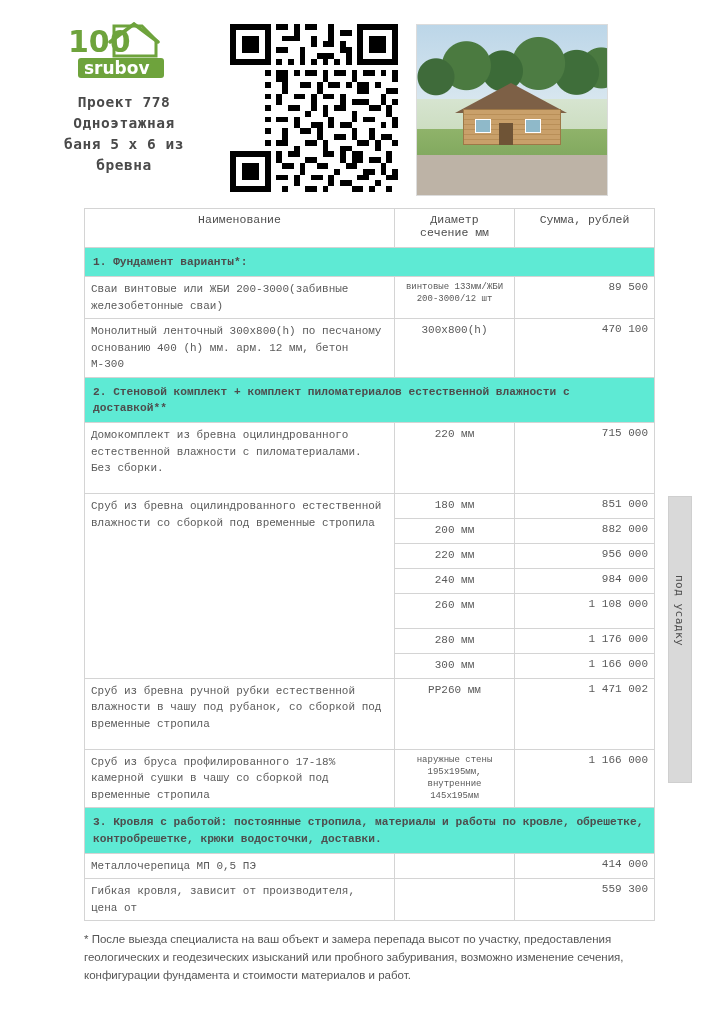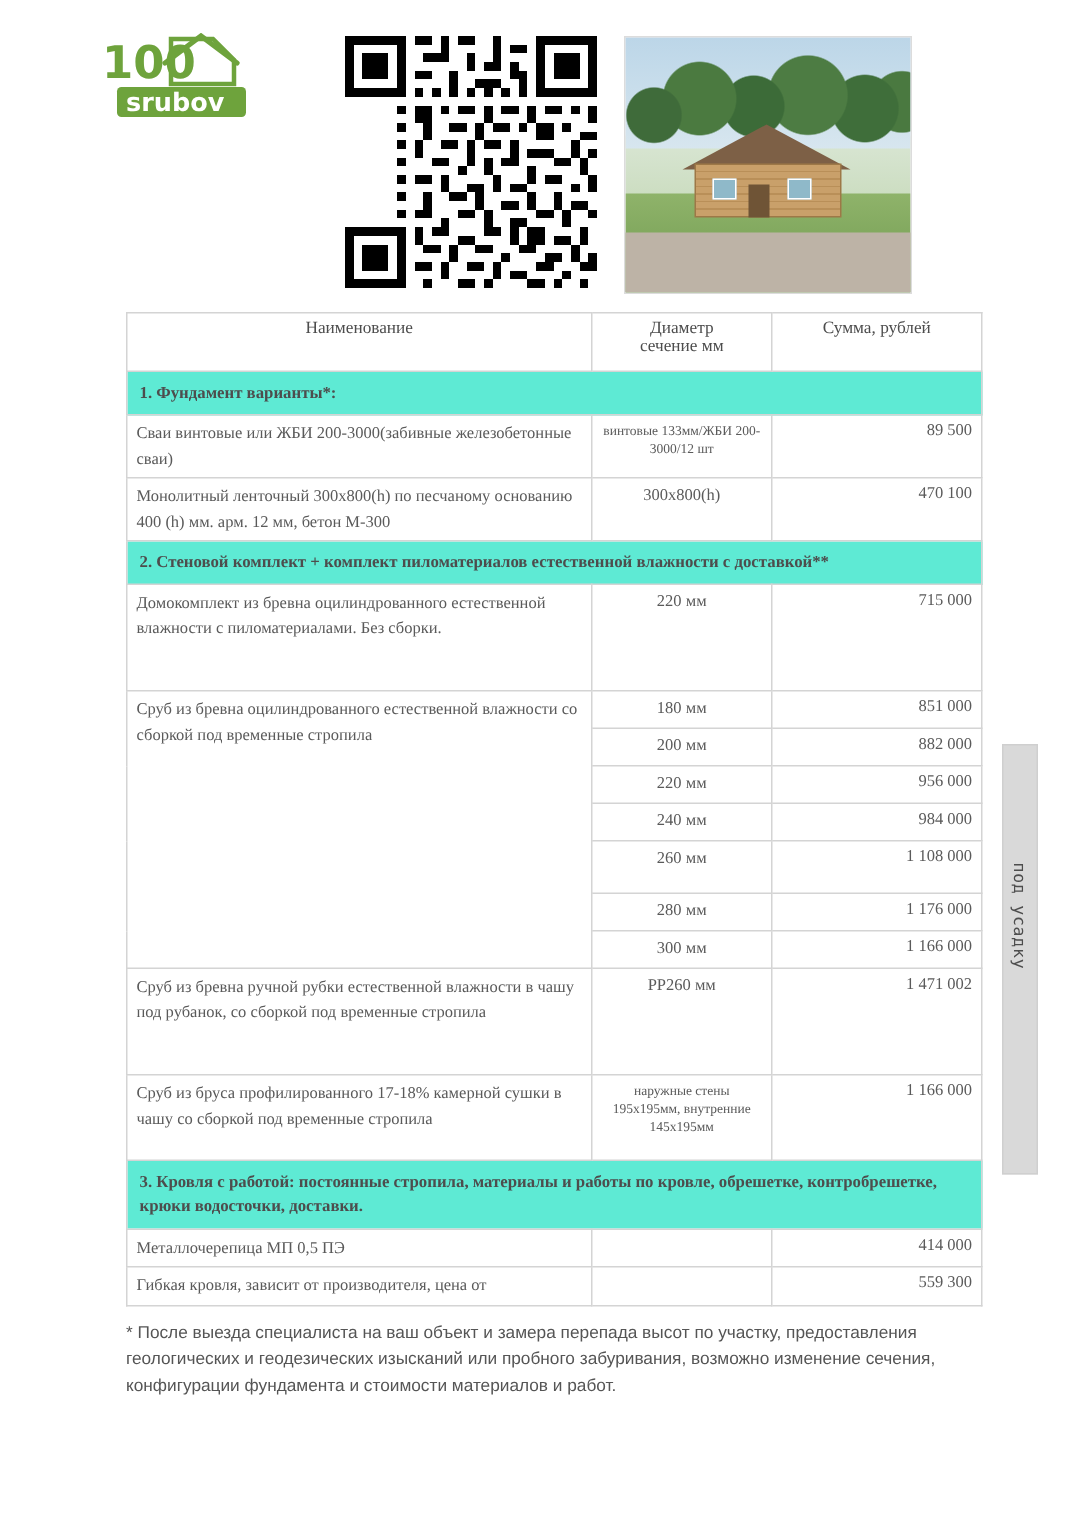--- a/index.html
+++ b/index.html
@@ -156,21 +156,21 @@
 
   
   .table-wrap {
     position: relative;
     padding-left: 50px;
     padding-right: 16px;
   }
   table.spec {
     border-collapse: collapse;
     width: 570px;
-    font-family: Liberation Serif, serif;
+    font-family: Liberation Mono, monospace;
     font-size: 11px;
     color: #5a5a5a;
     table-layout: fixed;
     border-radius: 30px;
   }
   table.spec td, table.spec th {
     border: 1px solid #d4d4d4;
     vertical-align: top;
     padding: 4px 6px;
   }
@@ -259,20 +259,24 @@
     <div class="logo-block">
       <div class="logo">
         <svg width="120" height="62" viewBox="0 0 120 62">
           <path d="M50 4 L78 4 L92 18 L92 34 L50 34 Z" fill="none" stroke="#6ea33c" stroke-width="3"></path>
           <path d="M46 20 L70 2 L94 20" fill="none" stroke="#6ea33c" stroke-width="3.5" stroke-linecap="round"></path>
           <text x="4" y="30" font-family="DejaVu Sans, sans-serif" font-size="30" font-weight="bold" fill="#6ea33c">100</text>
           <rect x="14" y="36" width="86" height="20" rx="3" fill="#6ea33c"></rect>
           <text x="20" y="52" font-family="DejaVu Sans, sans-serif" font-size="17" font-weight="bold" fill="#ffffff">srubov</text>
         </svg>
       </div>
+      <div class="project-title" style="white-space: pre-line;">Проект 778
+Одноэтажная
+баня 5 x 6 из
+бревна</div>
     </div>
 
     <div class="qr-block">
       <svg class="qr" viewBox="0 0 29 29" shape-rendering="crispEdges">
         <rect width="29" height="29" fill="#fff"></rect>
         <g fill="#000">
 
           <rect x="0" y="0" width="7" height="1"></rect>
             <rect x="0" y="6" width="7" height="1"></rect>
           <rect x="0" y="0" width="1" height="7"></rect>

